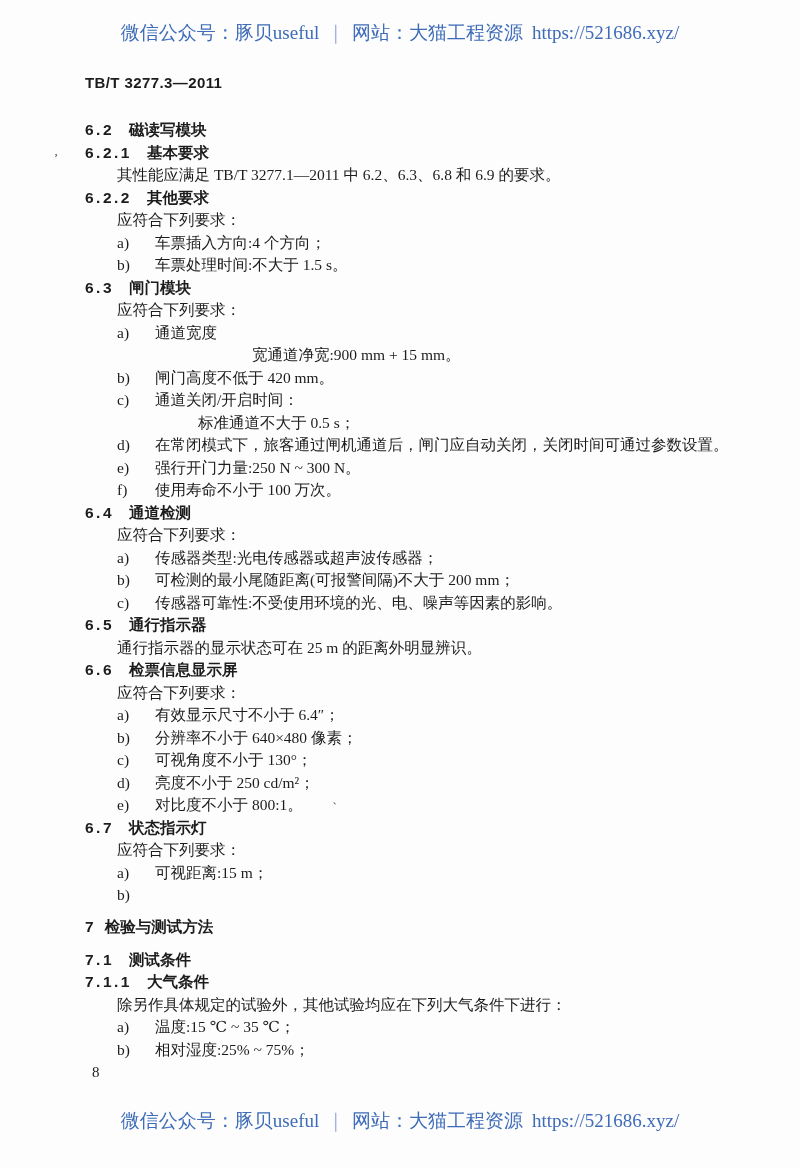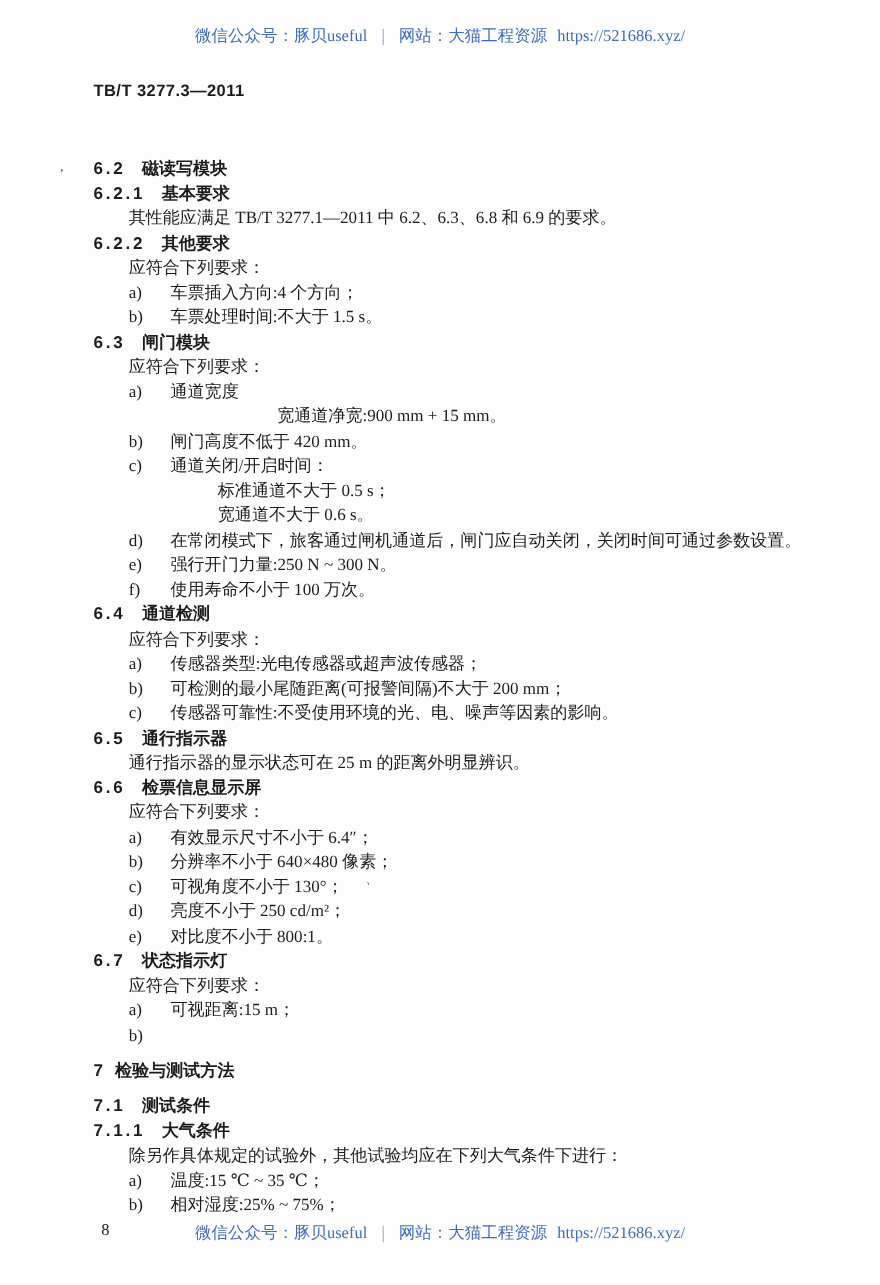--- a/index.html
+++ b/index.html
@@ -5,34 +5,34 @@
   html,body { margin:0; padding:0; }
   body { width:800px; height:1168px; background:#e9e9e9; }
   .page {
     position:relative; width:800px; height:1168px; overflow:hidden;
     background:#fdfdfd; color:#1c1c1c;
     font-family:"Liberation Serif","DejaVu Serif",serif;
   }
   
   .wm {
     position:absolute; left:0; width:100%; text-align:center;
-    font-size:15px; line-height:24px; color:#3e6cb8; white-space:nowrap;
+    font-size:19px; line-height:24px; color:#3e6cb8; white-space:nowrap;
   }
   .wm-top { top:21px; }
   .wm-bottom { top:1109px; }
   .wm .sep { color:#8fabd9; padding:0 7px; }
   .wm .url { padding-left:9px; }
   
   .doc-number {
     position:absolute; left:85px; top:74px;
     font-family:Liberation Sans, sans-serif;
     font-weight:700; font-size:15px; letter-spacing:0.4px;
   }
   
-  .content { position:absolute; left:85px; top:119px; right:40px; font-size:15.5px;margin-top:24px; }
+  .content { position:absolute; left:85px; top:119px; right:40px; font-size:15.5px; }
   .blk { height:22.5px; line-height:22.5px; white-space:nowrap; }
   .hsec, .hsub, .hchap {
     font-family:"Liberation Sans","DejaVu Sans",sans-serif;
     font-weight:700; font-size:15.5px;
   }
   .hchap { margin-top:9.5px; margin-bottom:10px; }
   .num { letter-spacing:2.5px; margin-right:15px; }
   .hchap .num { letter-spacing:0; margin-right:11px; }
   .para { padding-left:32px; }
   .item { padding-left:32px; display:flex; }
@@ -98,21 +98,20 @@
         <span>闸门高度不低于 420 mm。</span>
       </div>
 
     <div class="blk item">
         <span class="lbl">c)</span>
         <span>通道关闭/开启时间：</span>
       </div>
 
     <div class="blk cont-mid">标准通道不大于 0.5 s；</div>
 
-    <div class="blk cont-mid">宽通道不大于 0.6 s。</div>
 
     <div class="blk item">
         <span class="lbl">d)</span>
         <span>在常闭模式下，旅客通过闸机通道后，闸门应自动关闭，关闭时间可通过参数设置。</span>
       </div>
 
     <div class="blk item">
         <span class="lbl">e)</span>
         <span>强行开门力量:250 N ~ 300 N。</span>
       </div>

